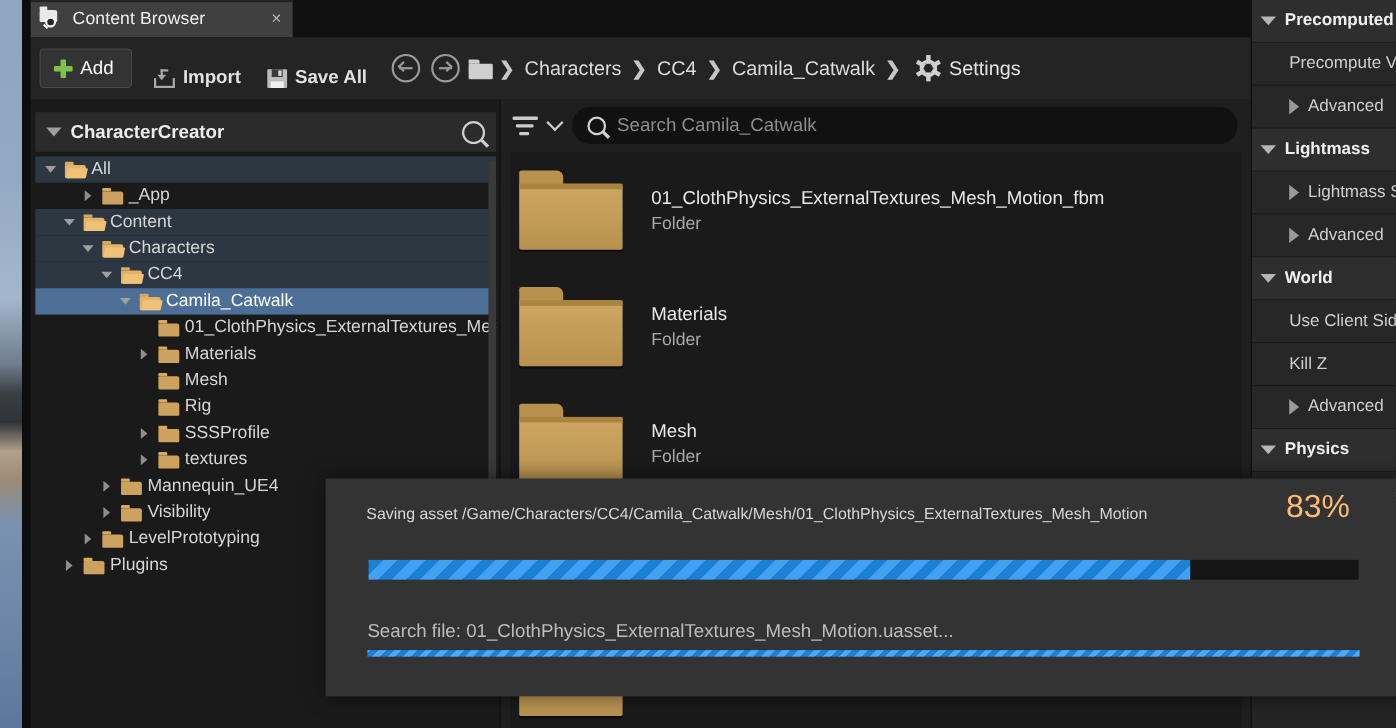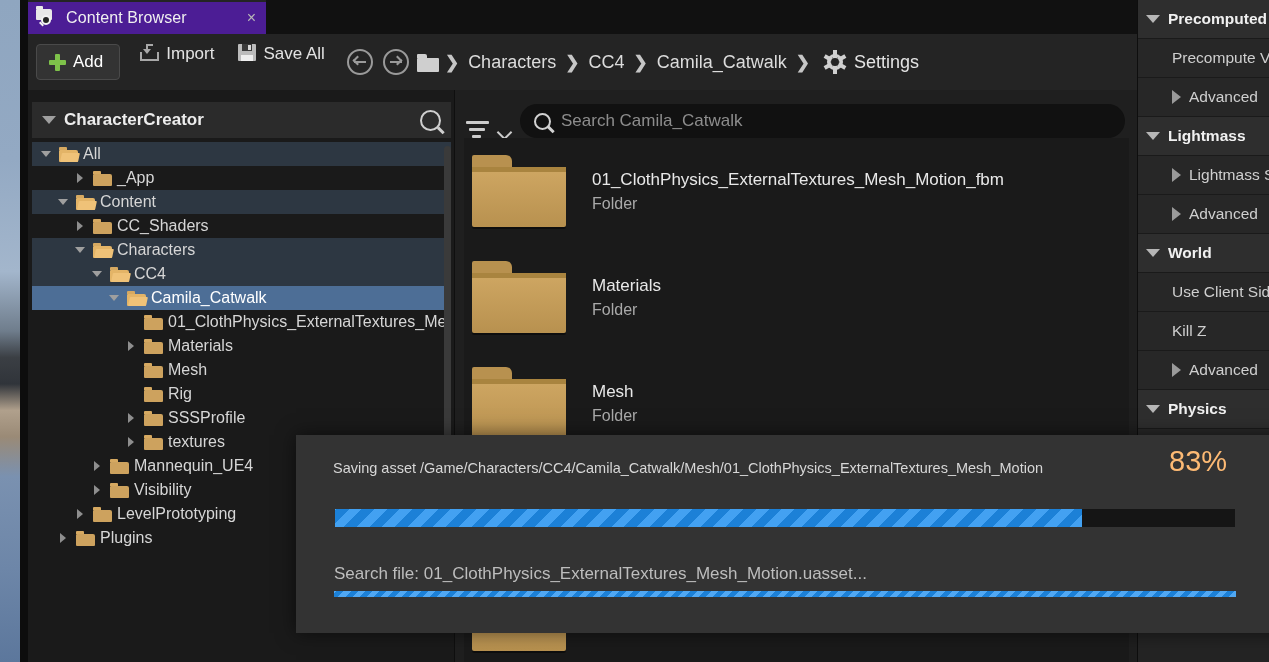--- a/index.html
+++ b/index.html
@@ -32,21 +32,21 @@
     background:#1f1f1f;
   }
 
   
   #tabstrip {
     position:absolute; left:0; top:0; width:1241px; height:34px;
     background:#111111;
   }
   #tab-content-browser {
     position:absolute; left:0; top:0; width:238px; height:34px;
-    background:#4c1d95;
+    background:#404040;
     display:flex; align-items:center; padding:0 10px 0 8px; gap:8px;
     border-top:2px solid #242424;
   }
   #tab-content-browser .tab-label {
     font-size:16px; color:#f0f0f0; letter-spacing:.1px; white-space:nowrap;
   }
   #tab-content-browser .tab-close {
     margin-left:auto; font-size:16px; color:#b8b8b8; line-height:1;
     cursor:pointer;
   }
@@ -82,22 +82,22 @@
   }
   #add-button .lbl { font-size:17px; color:#ffffff; }
   .plus-icon { width:17px; height:17px; position:relative; flex:0 0 auto;}
   .plus-icon:before,.plus-icon:after{
     content:''; position:absolute; background:#7ec24a; border-radius:1px;
   }
   .plus-icon:before{ left:0; top:6px; width:17px; height:5px;}
   .plus-icon:after { left:6px; top:0; width:5px; height:17px;}
 
   .tb-btn {
-    display:flex; align-items:flex-start; gap:7px; height:36px;
-    padding:0 12px; cursor:pointer; background:transparent; border:none;
+    display:flex; align-items:flex-end; gap:7px; height:36px;
+    padding:0 12px; cursor:pointer; background:transparent; border:none;font-weight:bold;
   }
   .tb-btn .lbl { font-size:17px; color:#e2e2e2; font-family:"Liberation Sans",sans-serif;}
 
   .import-icon{ width:19px; height:17px; position:relative; flex:0 0 auto;}
   .import-icon .tray{
      position:absolute; left:0; bottom:0; width:19px; height:9px;
      border:2px solid #a8a8a8; border-top:none; box-sizing:border-box;
   }
   .import-icon .arr{
      position:absolute; left:6px; top:0; width:2px; height:8px; background:#a8a8a8;
@@ -243,21 +243,21 @@
     background:#3a3a3a; border-radius:4px; cursor:pointer;
   }
 
   
   #asset-panel{
     position:absolute; left:428px; top:90px; width:681px; height:572px;
     background:#1f1f1f;
   }
   #filter-bar{
     position:absolute; left:0; top:0; width:681px; height:48px;
-    display:flex; align-items:flex-end; padding-left:10px; gap:6px;
+    display:flex; align-items:center; padding-left:10px; gap:6px;
   }
   .filter-icon{ width:23px;height:17px;position:relative;flex:0 0 auto;cursor:pointer;}
   .filter-icon b{ position:absolute;left:0;height:3px;background:#cccccc;border-radius:1px;}
   .filter-icon b:nth-child(1){top:0;width:23px;}
   .filter-icon b:nth-child(2){top:7px;width:16px;left:3px;}
   .filter-icon b:nth-child(3){top:14px;width:9px;left:6px;}
   .chev-down-sm{
     width:11px;height:11px;border-right:2.5px solid #cccccc;border-bottom:2.5px solid #cccccc;
     transform:rotate(45deg); margin:-5px 4px 0 4px; flex:0 0 auto; cursor:pointer;
   }
@@ -470,29 +470,20 @@
         </div>
         <div class="tree-row sel-light" style="padding-left: 23px;">
           <span class="tw">
             <span class="tri-down sm"></span>
           </span>
           <span class="fold open">
             <span class="back"></span>
             <span class="flap"></span>
           </span>
           <span class="tlabel">Content</span>
-        </div>
-        <div class="tree-row" style="padding-left: 40px;">
-          <span class="tw">
-            <span class="tri-right sm"></span>
-          </span>
-          <span class="fold closed">
-            <span class="back"></span>
-          </span>
-          <span class="tlabel">CC_Shaders</span>
         </div>
         <div class="tree-row sel-light" style="padding-left: 40px;">
           <span class="tw">
             <span class="tri-down sm"></span>
           </span>
           <span class="fold open">
             <span class="back"></span>
             <span class="flap"></span>
           </span>
           <span class="tlabel">Characters</span>

